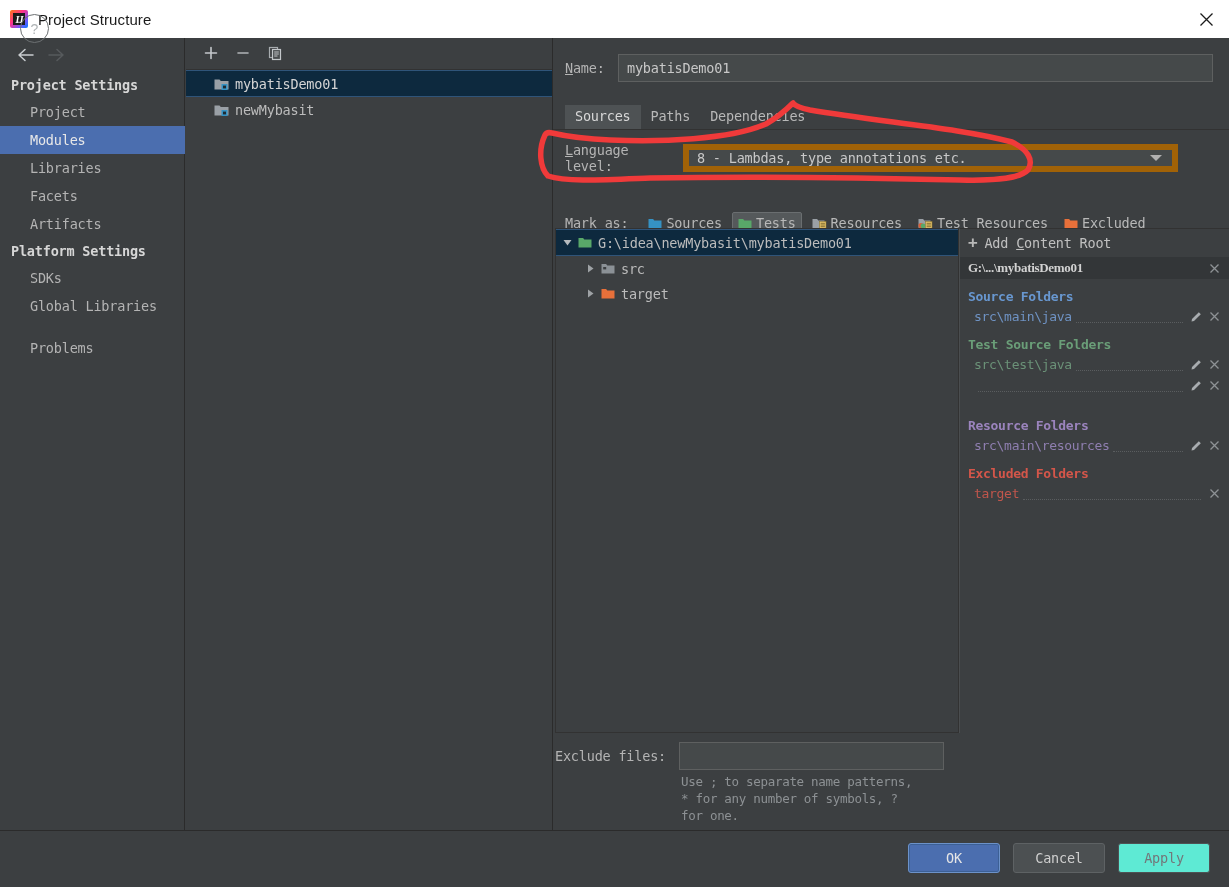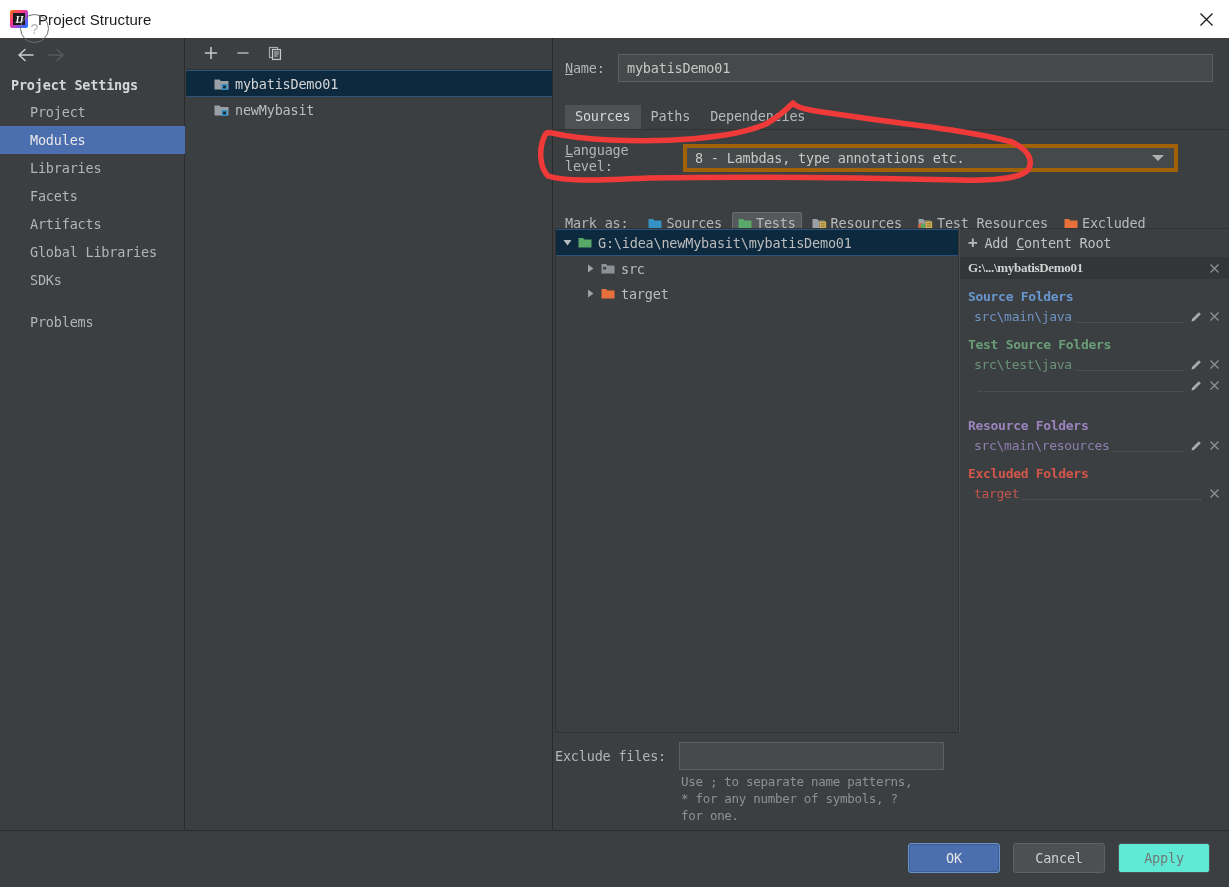--- a/index.html
+++ b/index.html
@@ -207,21 +207,21 @@
   
   .lang-row {
     position: absolute; left: 0; top: 105px;
     width: 676px; height: 30px;
     display: flex; align-items: center;
   }
   .lang-label { width: 130px; padding-left: 12px; box-sizing: border-box; }
   .combo {
     width: 495px; height: 28px;
     background: #45494a;
-    border: 4px solid #a16207;
+    border: 6px solid #a16207;
     box-sizing: border-box;
     display: flex; align-items: center;
     padding-left: 8px;
     font-size: 13.5px;
     color: #c8c8c8;
     position: relative;
     cursor: pointer;
     letter-spacing: -.2px;
   }
   .combo .caret {
@@ -451,22 +451,23 @@
 
     <div class="side-list">
 
       <div class="side-group">Project Settings</div>
       <div class="side-item">Project</div>
       <div class="side-item selected">Modules</div>
       <div class="side-item">Libraries</div>
       <div class="side-item">Facets</div>
       <div class="side-item">Artifacts</div>
 
+      <div class="side-group">Platform Settings</div>
+      <div class="side-item">SDKs</div>
       <div class="side-item">Global Libraries</div>
-      <div class="side-item">SDKs</div>
       <div class="side-spacer"></div>
       <div class="side-item">Problems</div>
     </div>
   </div>
 
   <div class="modpanel">
     <div class="modtoolbar">
       <div class="tb-btn">
         <svg width="14" height="14" viewBox="0 0 14 14">
           <path d="M7 1.5 L7 12.5 M1.5 7 L12.5 7" stroke="#c4c8cb" stroke-width="1.6" stroke-linecap="round"></path>

